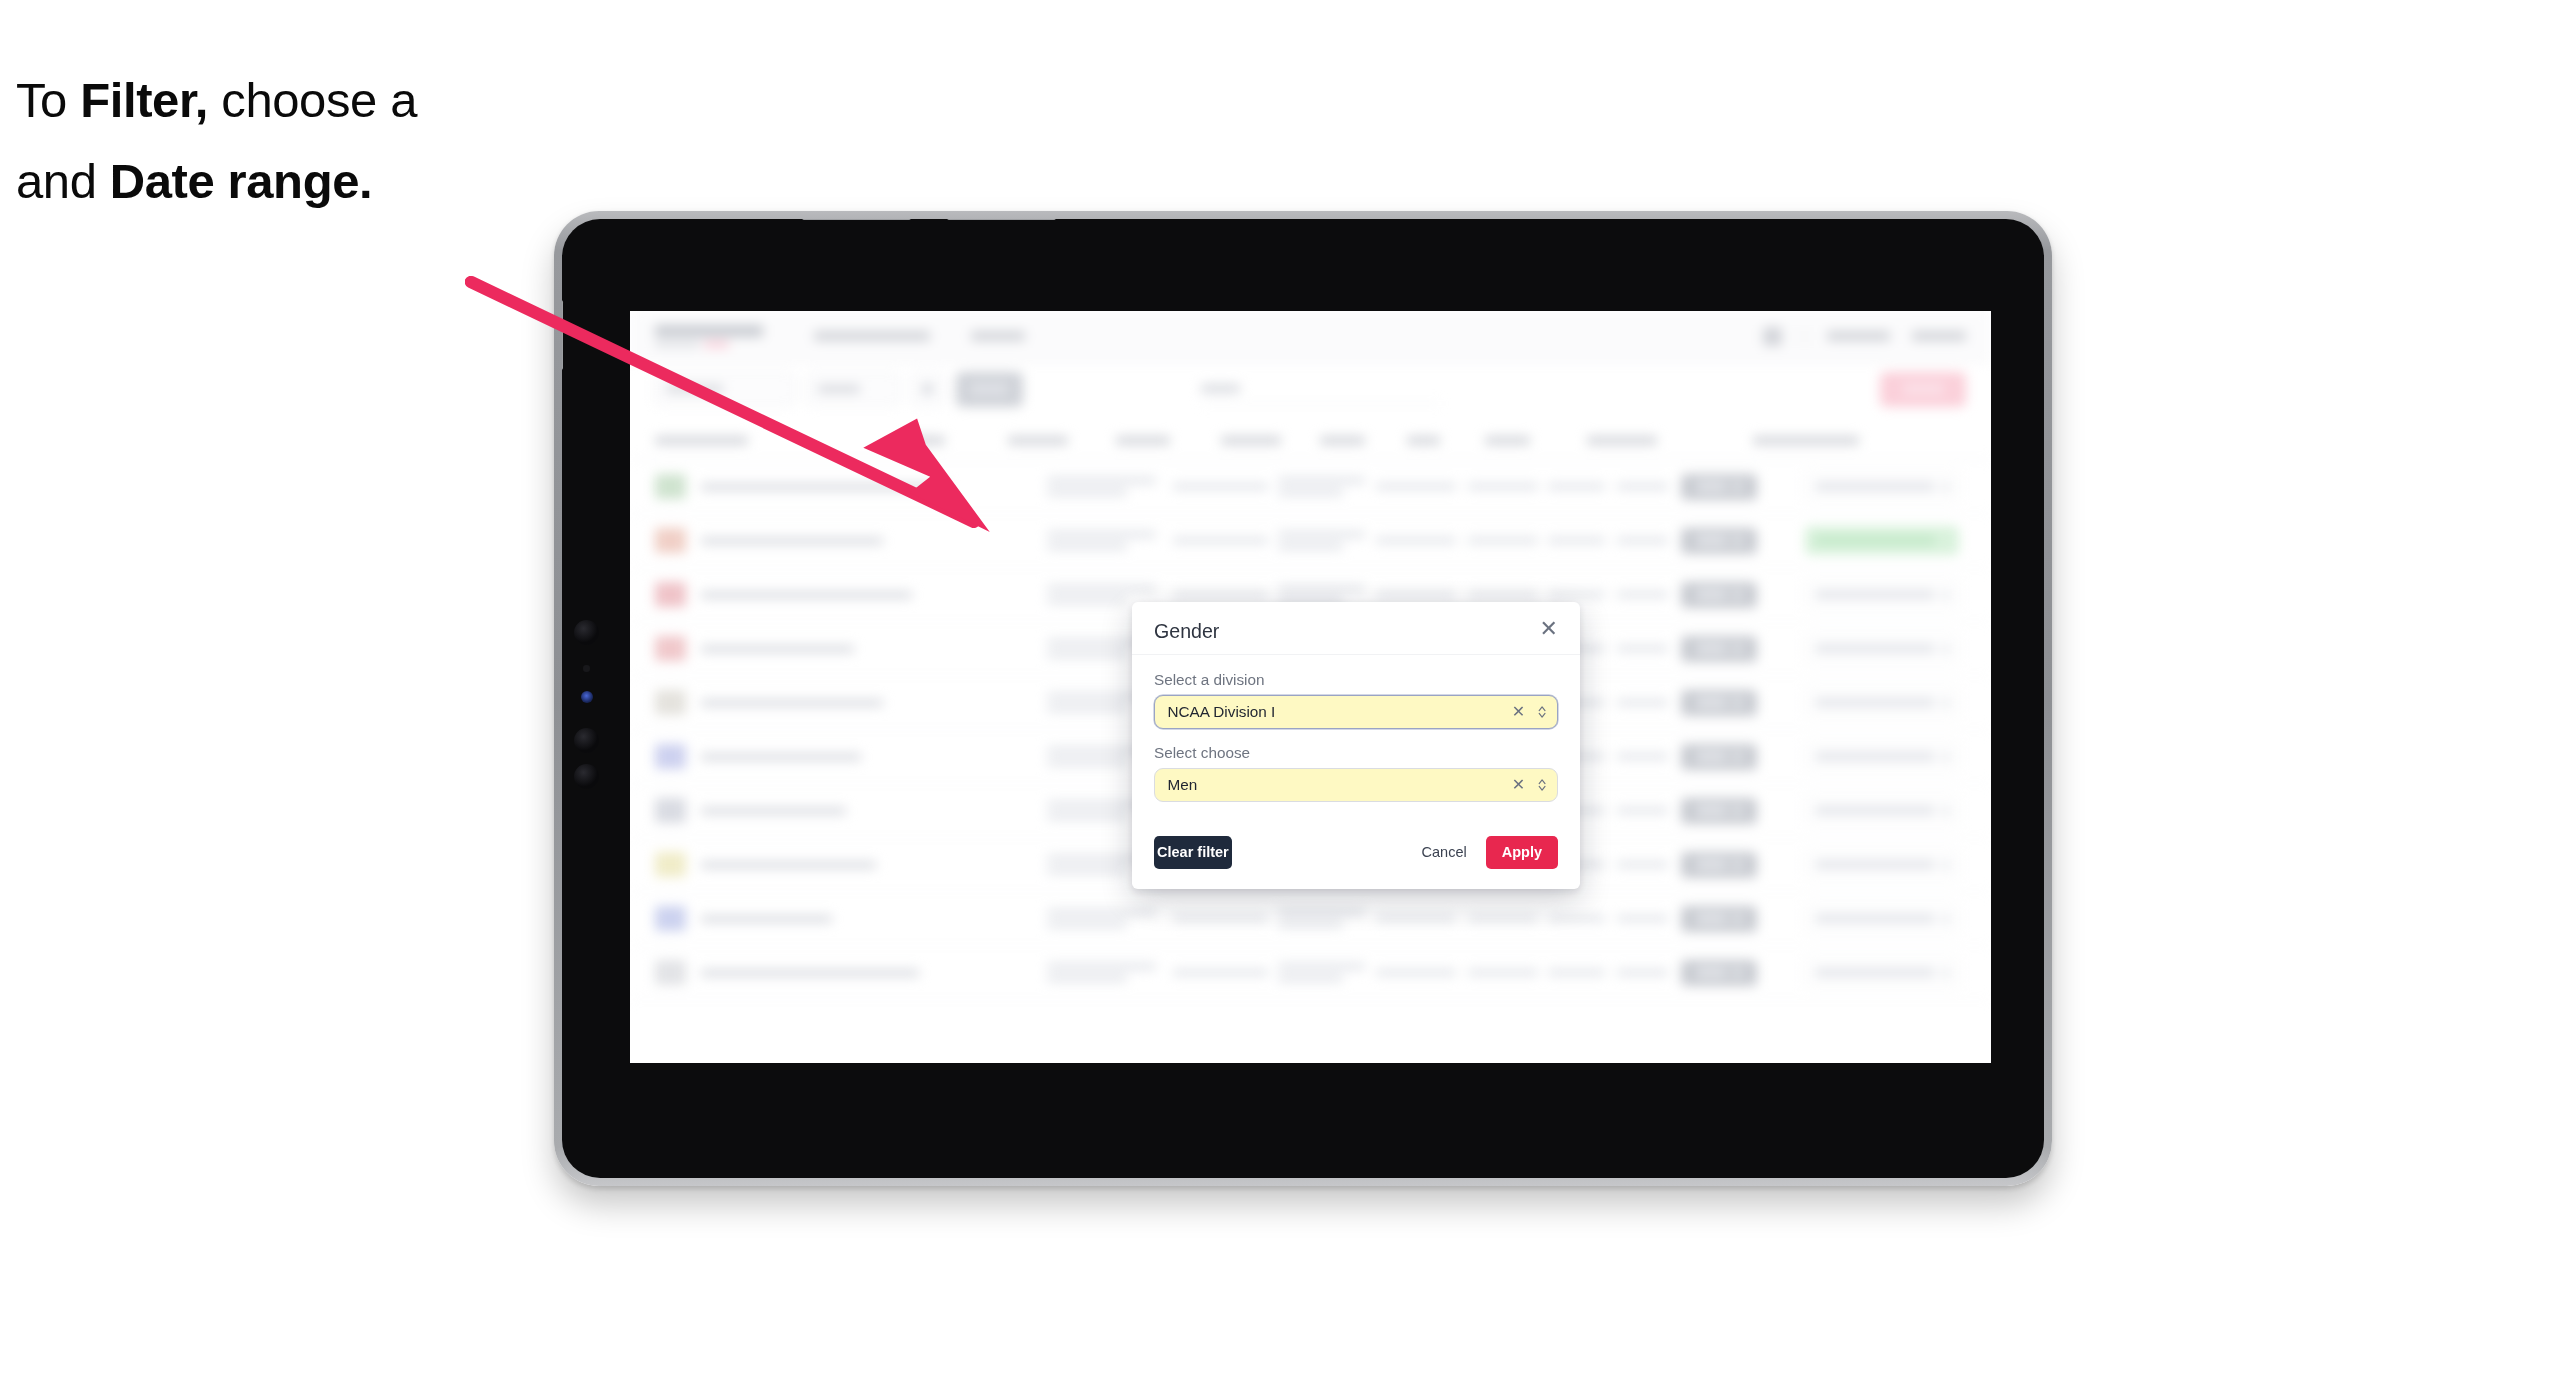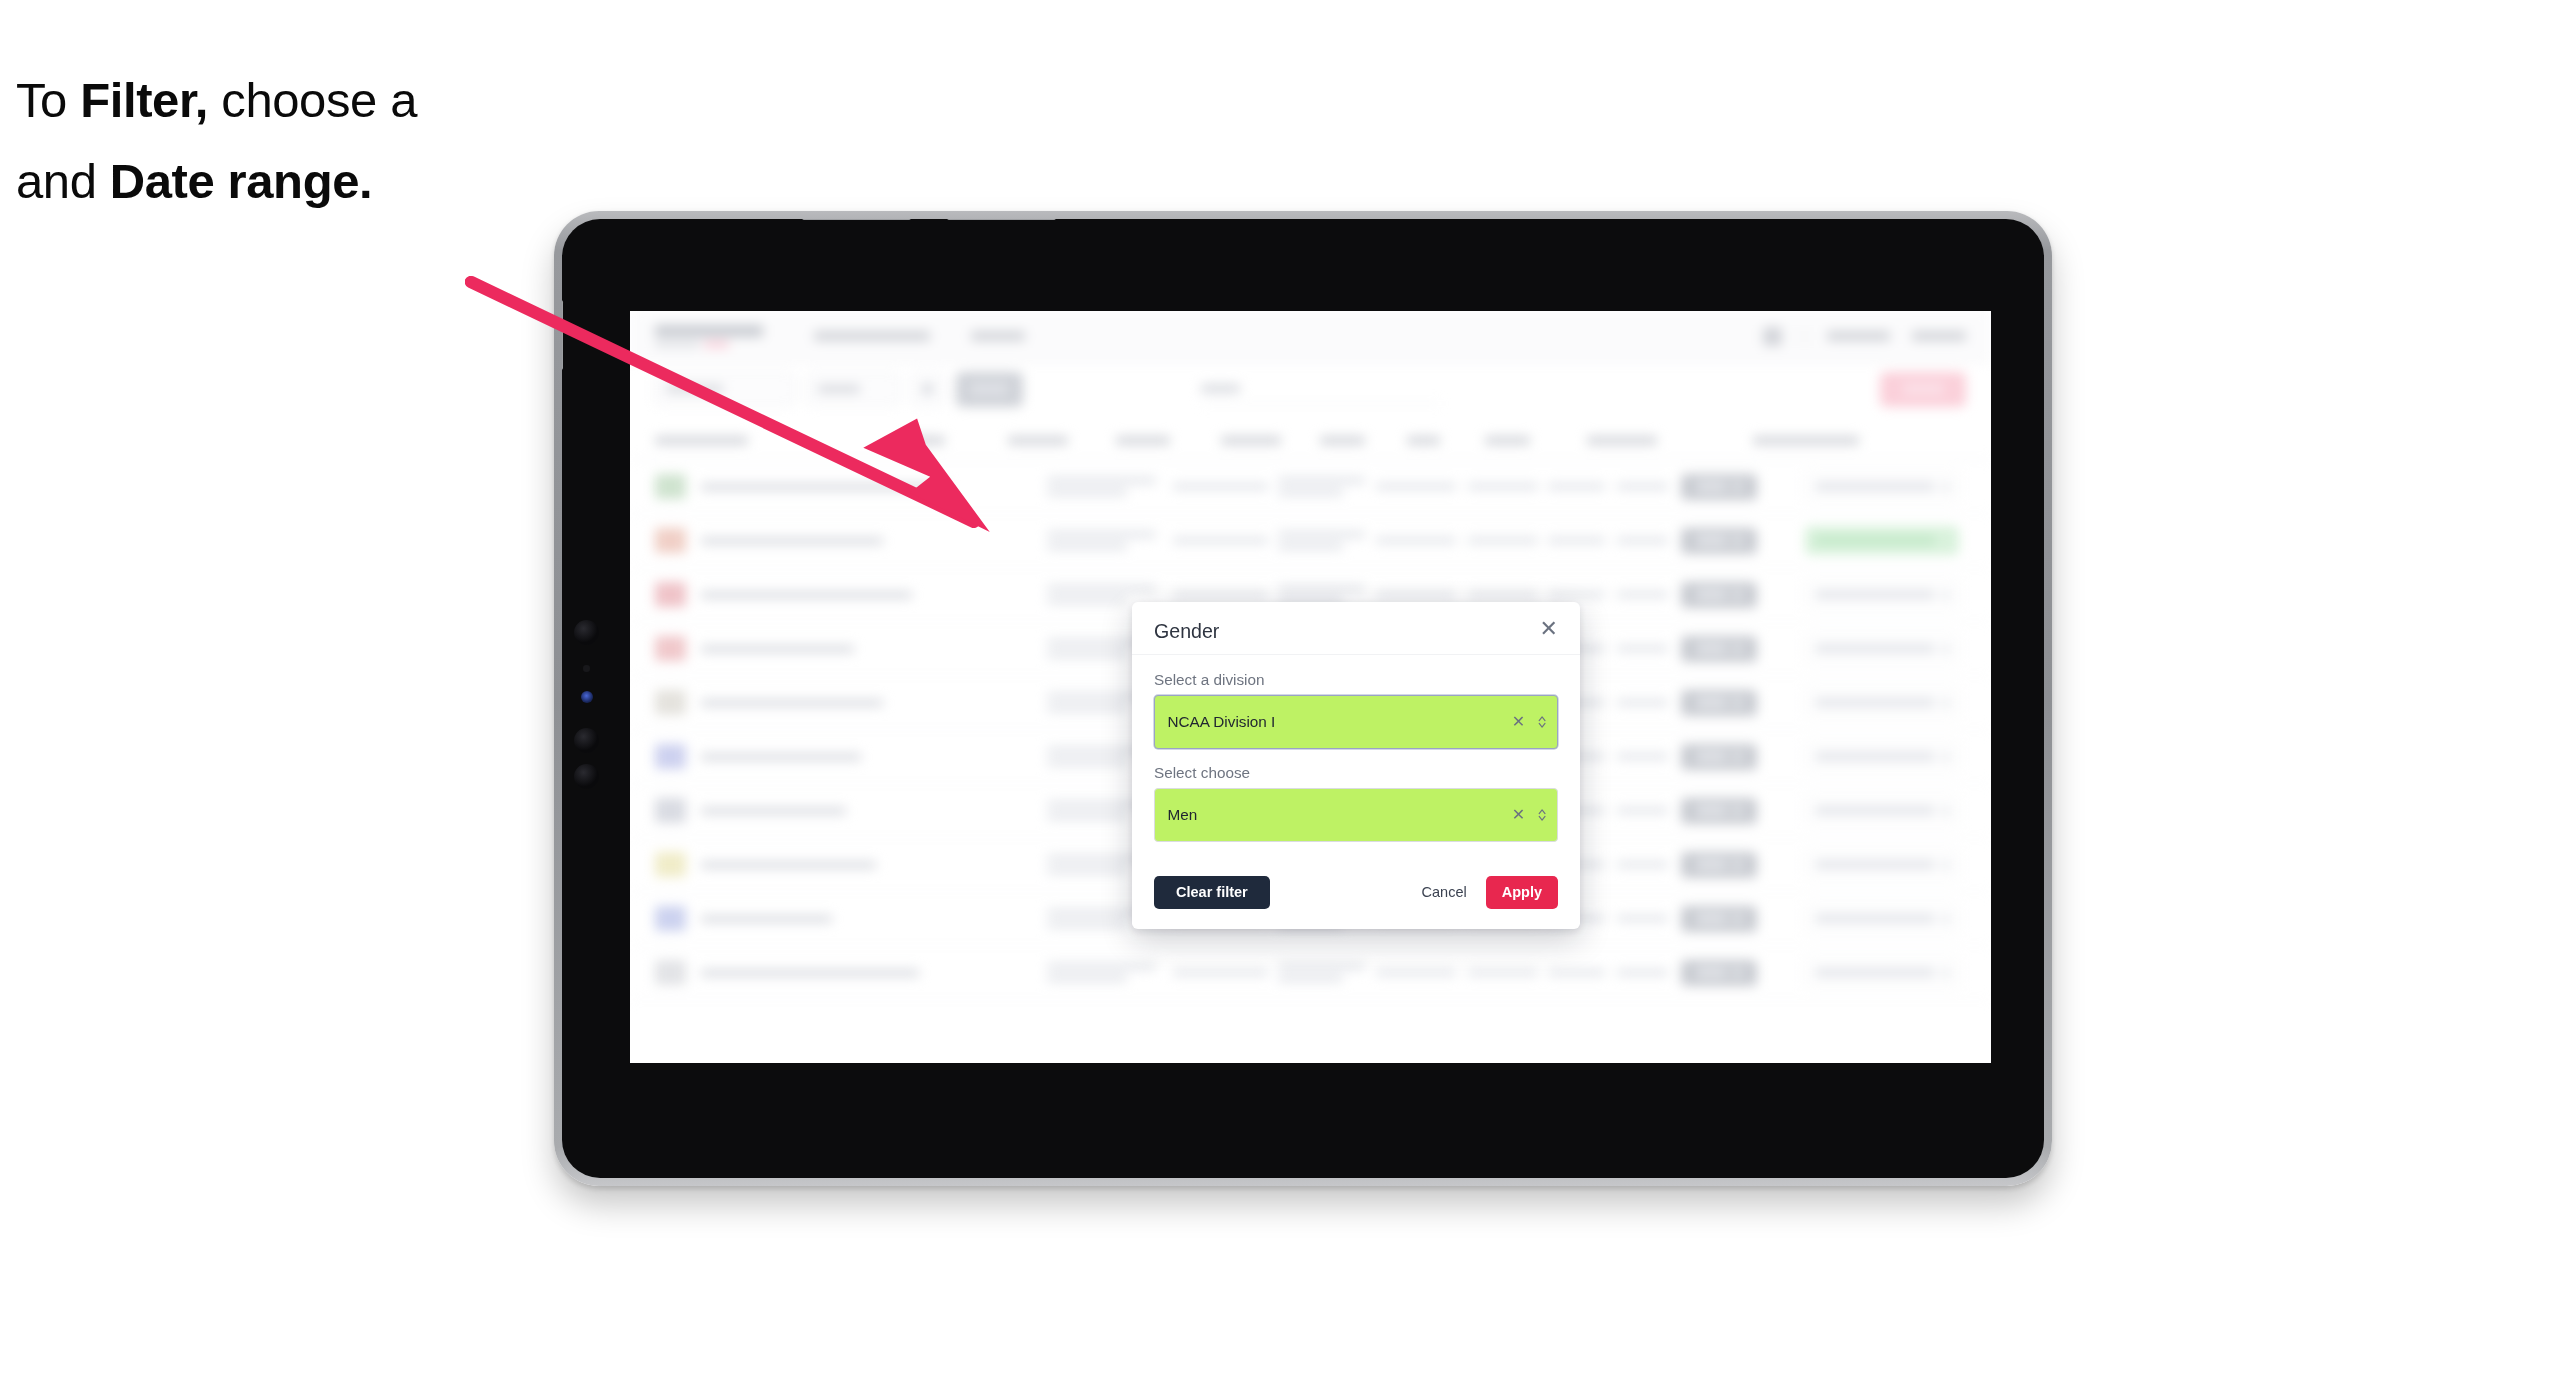--- a/index.html
+++ b/index.html
@@ -168,40 +168,40 @@
   .modal-title { font-size: 19.6px; color: #2e3440; font-weight: 400; line-height: 1; }
   .modal-close {
     font-size: 22px; line-height: 1; color: #6b7280; cursor: pointer;
     background: none; border: 0; padding: 0; margin-top: -4.4px;
     font-family: "Liberation Sans", sans-serif;
   }
   .modal-body { padding: 16px 22px 0 22px; }
   .field-label { font-size: 15.3px; color: #6e7480; margin-bottom: 6.5px; font-weight: 400; }
   .field-block { margin-bottom: 14.5px; }
   .select-box {
-    height: 54px; border: 0.7px solid #dadce1; border-radius: 4px;
+    height: 34px; border: 0.7px solid #dadce1; border-radius: 9px;
     display: flex; align-items: center; padding: 0 10.2px 0 12.4px;
-    background: #bef264;
+    background: #fef9c3;
   }
   .select-box.focused { border-color: #9aa4c4; box-shadow: 0 0 0 0.7px #c3cade; }
   .select-value { font-size: 15.3px; color: #1f2430; flex: 1; }
   .sel-icons { display: flex; align-items: center; gap: 11.6px; color: #6b7280; }
   .icon-x { font-size: 16px; line-height: 1; color: #6b7280; }
   .icon-stepper { display: inline-block; width: 10.2px; height: 16px; }
   .date-box {
     height: 39px; border: 0.7px solid #dadce1; border-radius: 5.1px;
     display: flex; align-items: center; padding: 0 12.4px; gap: 9.5px; background: #fff;
   }
   .date-text { font-size: 15.3px; color: #1f2430; }
   .modal-foot {
     display: flex; align-items: center; padding: 19px 22px 0 22px;
   }
   .btn-clear {
     background: #1f2a3c; color: #fff; border: 0; border-radius: 5.1px;
-    padding: 0 22px; height: 33px; font-size: 14.5px; cursor: pointer;
+    padding: 0 3px; height: 33px; font-size: 14.5px; cursor: pointer;
     font-family: "Liberation Sans", sans-serif; font-weight: 700;
   }
   .foot-right { margin-left: auto; display: flex; align-items: center; gap: 19px; }
   .btn-cancel {
     background: none; border: 0; font-size: 14.5px; color: #3b4251; cursor: pointer;
     font-family: "Liberation Sans", sans-serif;
   }
   .btn-apply {
     background: #e8274f; color: #fff; border: 0; border-radius: 5.1px;
     padding: 0 16px; height: 33px; font-size: 14.5px; cursor: pointer;

